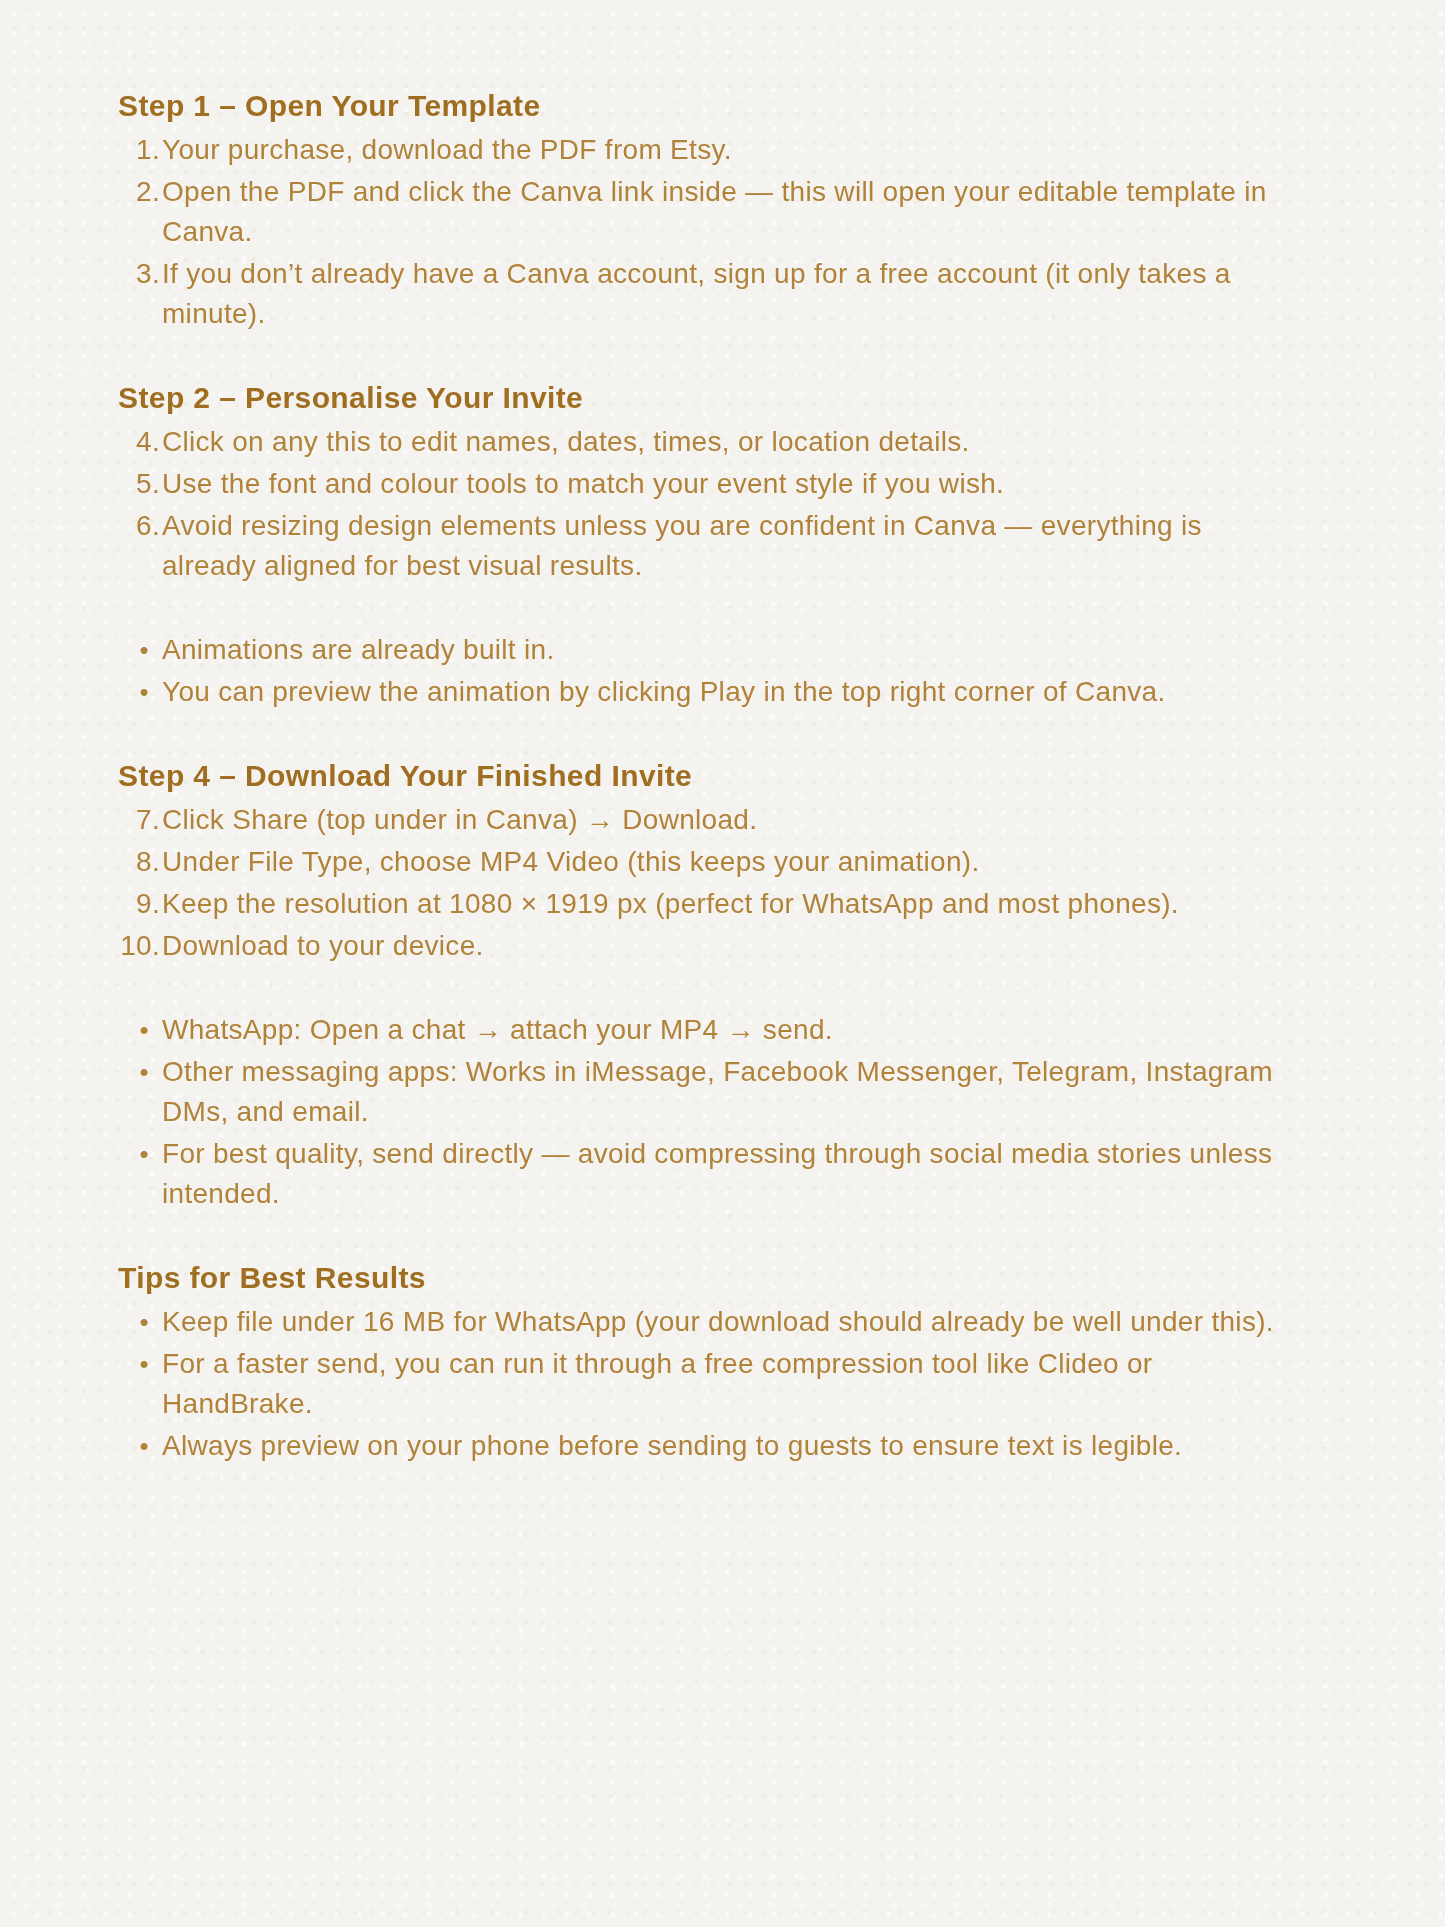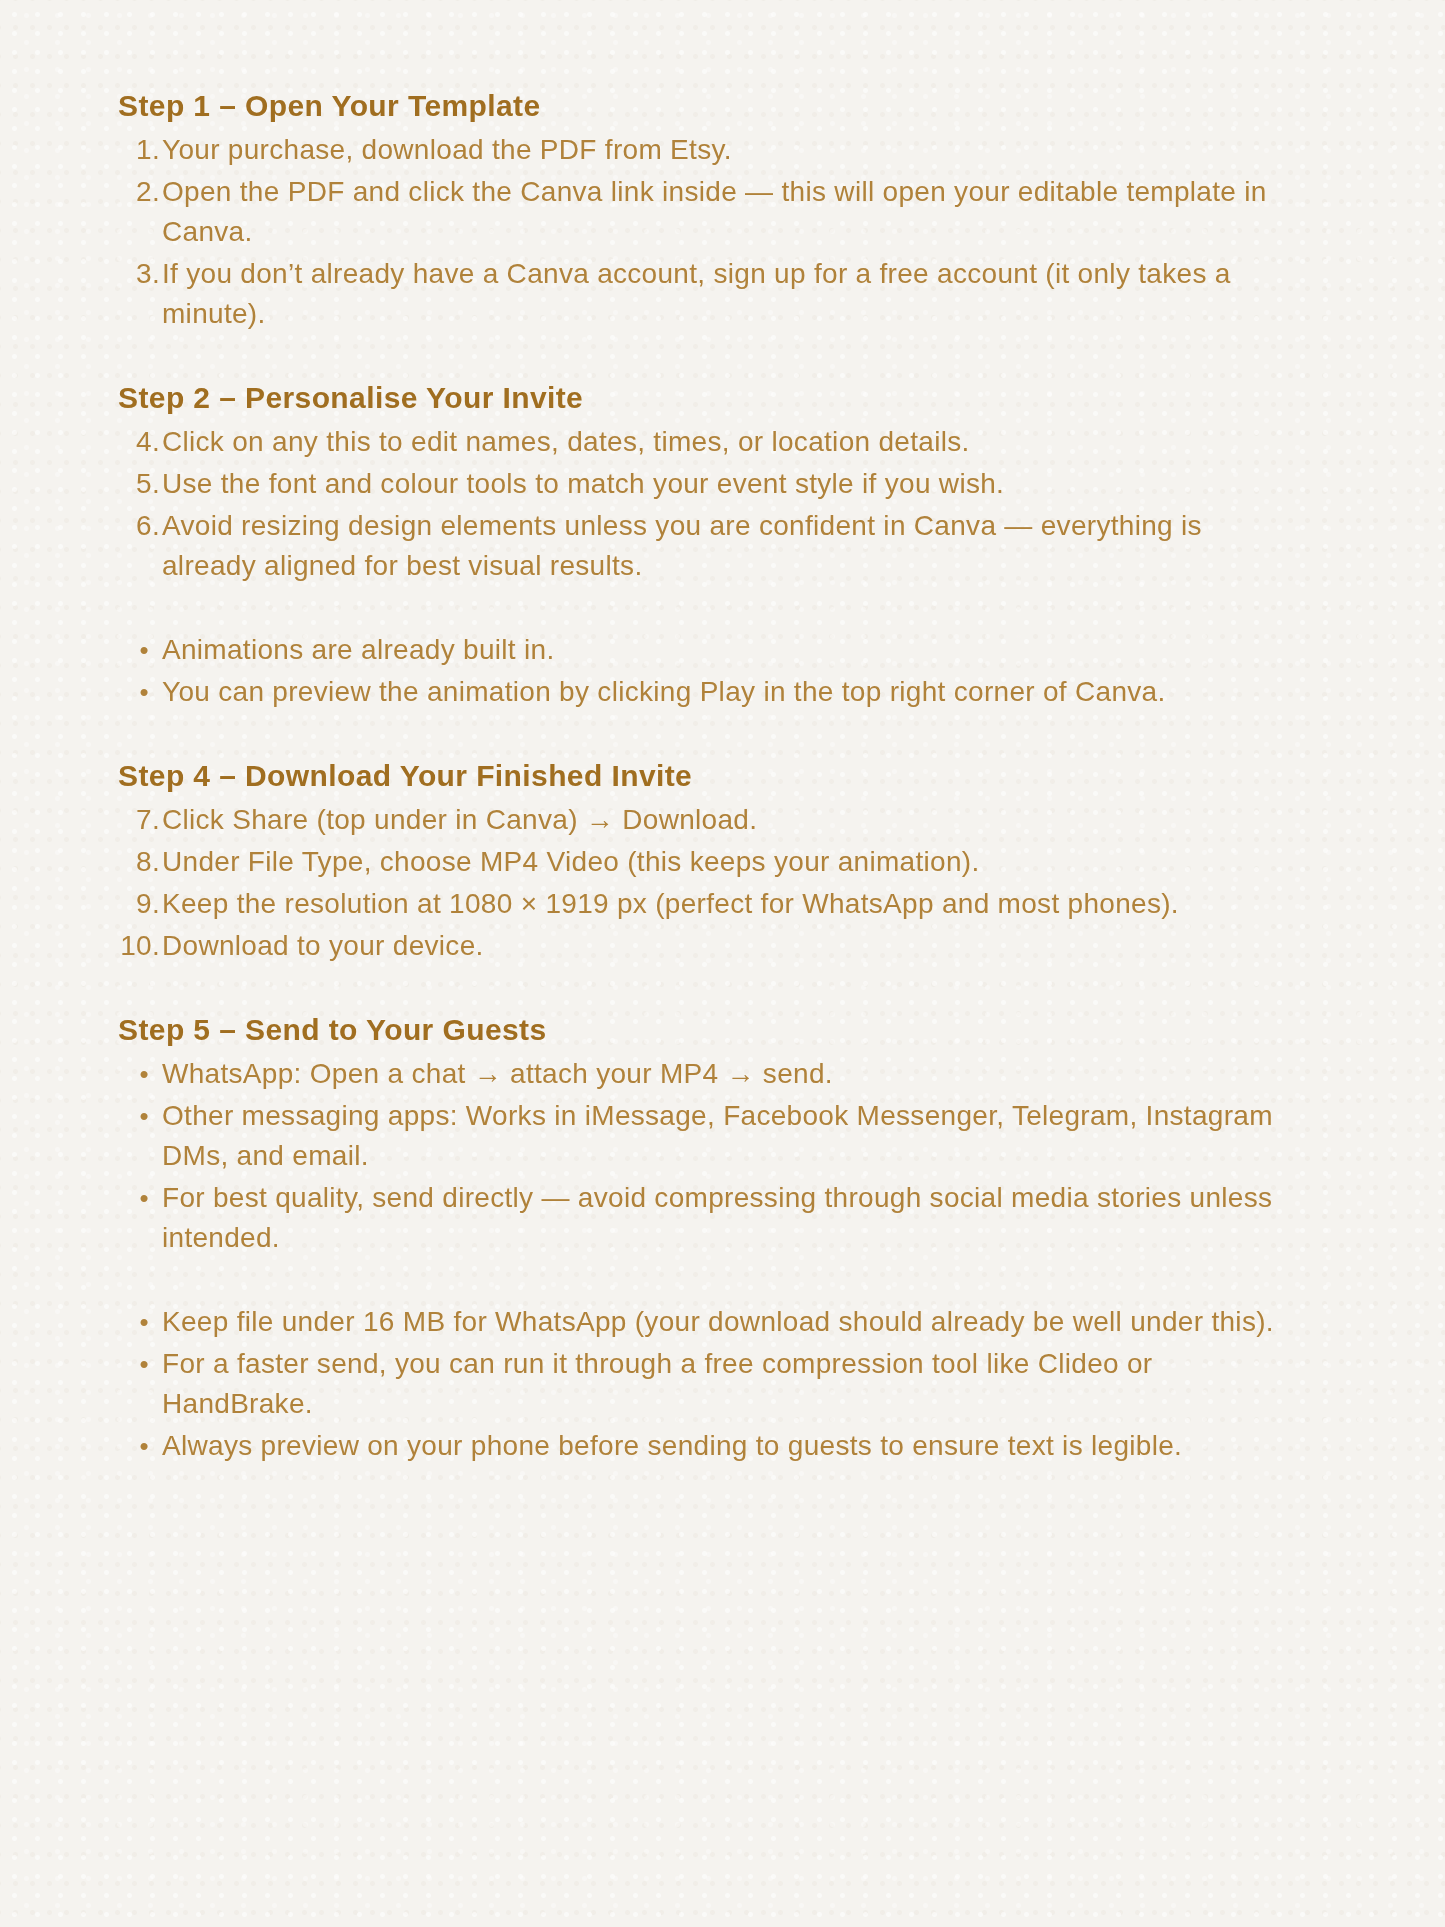--- a/index.html
+++ b/index.html
@@ -146,37 +146,37 @@
             <span class="marker ordered">9.</span>
             <span class="item-text">Keep the resolution at 1080 × 1919 px (perfect for WhatsApp and most phones).</span>
           </li>
           <li class="step-item">
             <span class="marker ordered">10.</span>
             <span class="item-text">Download to your device.</span>
           </li>
         </ul>
       </section>
       <section class="step">
-        <h2 class="step-heading">Step 5 – Send to Your Guests</h2>
         <ul class="step-list">
           <li class="step-item">
             <span class="marker bullet">•</span>
             <span class="item-text">WhatsApp: Open a chat → attach your MP4 → send.</span>
           </li>
           <li class="step-item">
             <span class="marker bullet">•</span>
             <span class="item-text">Other messaging apps: Works in iMessage, Facebook Messenger, Telegram, Instagram DMs, and email.</span>
           </li>
           <li class="step-item">
             <span class="marker bullet">•</span>
             <span class="item-text">For best quality, send directly — avoid compressing through social media stories unless intended.</span>
           </li>
         </ul>
       </section>
       <section class="step">
+        <h2 class="step-heading">Tips for Best Results</h2>
         <ul class="step-list">
           <li class="step-item">
             <span class="marker bullet">•</span>
             <span class="item-text">Keep file under 16 MB for WhatsApp (your download should already be well under this).</span>
           </li>
           <li class="step-item">
             <span class="marker bullet">•</span>
             <span class="item-text">For a faster send, you can run it through a free compression tool like Clideo or HandBrake.</span>
           </li>
           <li class="step-item">

